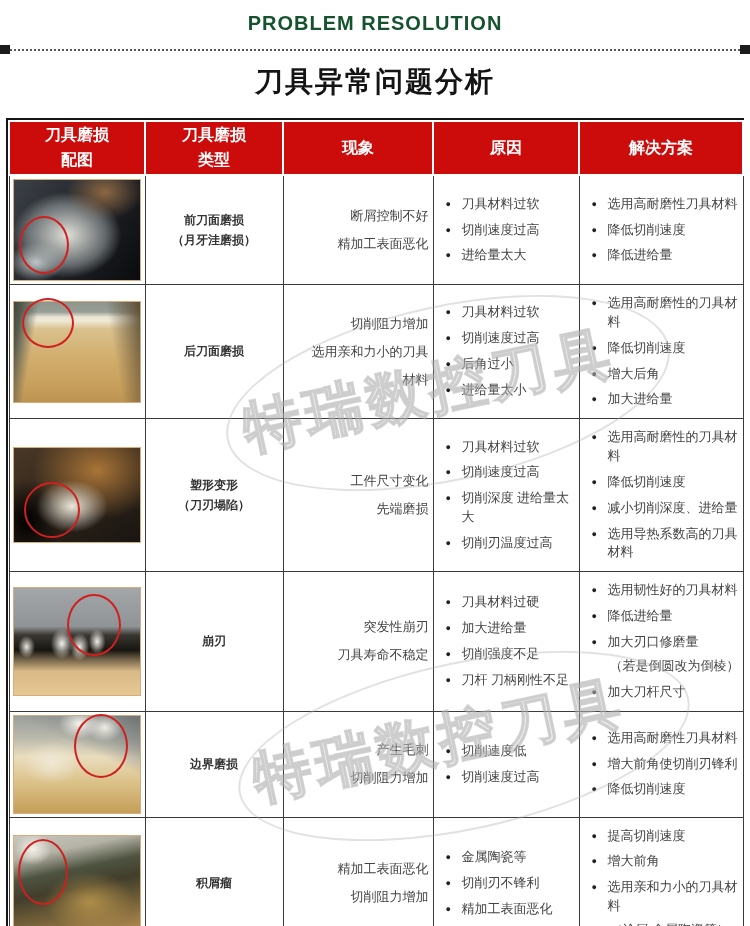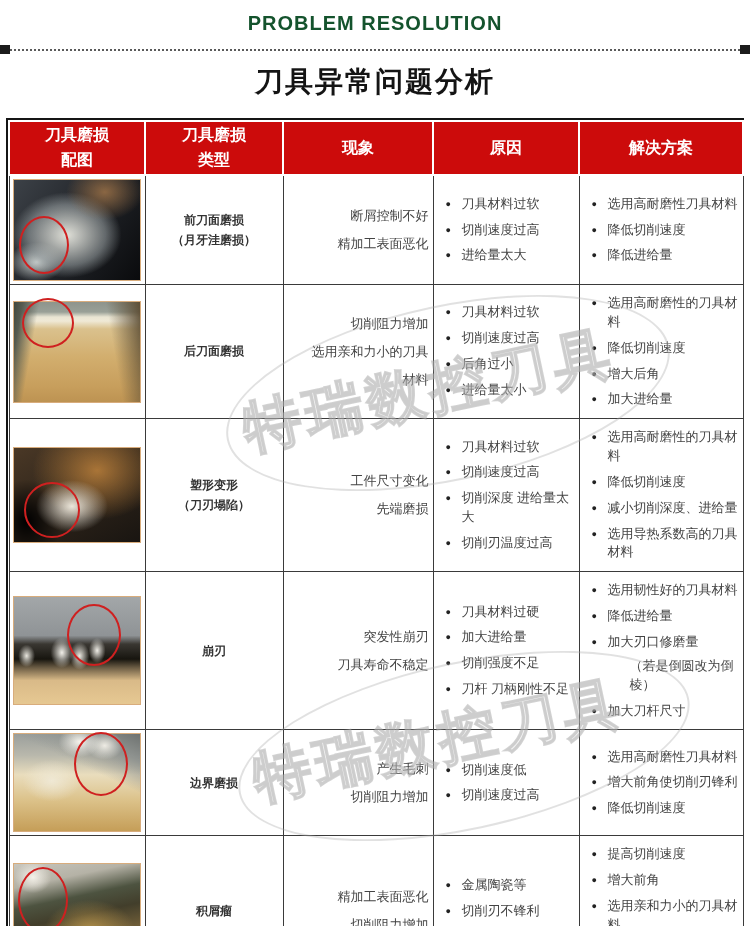--- a/index.html
+++ b/index.html
@@ -40,21 +40,21 @@
   tr.r4{height:105px}tr.r5{height:102px}
 
   .type-cell{text-align:center;}
   .type-line{font-size:12px;font-weight:bold;color:#333;line-height:1.7;}
   .phen-cell{text-align:right;}
   .phen-line{font-size:13px;color:#444;line-height:2.15;padding:0 4px 0 16px;}
   .list-cell{text-align:left;}
   ul.items{list-style:none;margin:0;padding:2px 2px 2px 12px;}
   li.item{position:relative;padding-left:16px;margin:7px 0;font-size:13px;color:#444;line-height:1.45;}
   li.item::before{content:"●";position:absolute;left:0;top:3px;font-size:9px;color:#222;}
-  .item-note{margin-top:5px;padding-left:2px;margin-left:20px;}
+  .item-note{margin-top:5px;padding-left:2px;}
 
   
   .photo-cell{background:#fff;}
   .photo{
     position:relative;margin:3px auto;width:126px;
     border:1px solid #d8ac7c;box-sizing:content-box;
   }
   .circle{position:absolute;border:2px solid #cf2020;border-radius:50%;}
   .p0{height:100px;background:
       radial-gradient(55px 40px at 72% 12%, rgba(150,110,70,.9), rgba(150,110,70,0) 70%),

